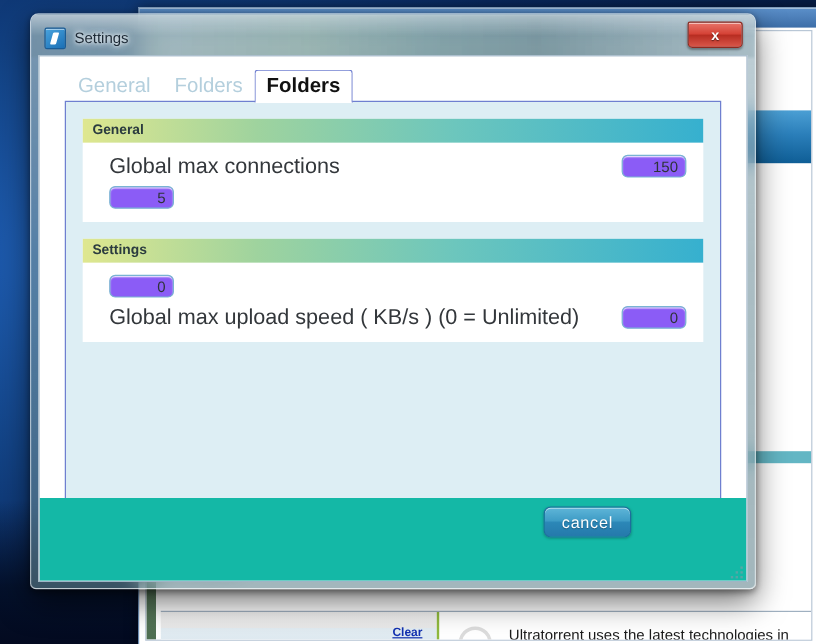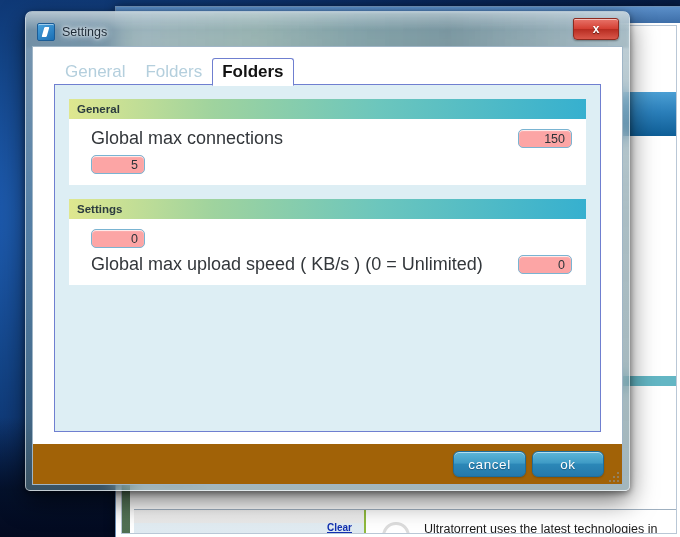--- a/index.html
+++ b/index.html
@@ -363,38 +363,38 @@
     font-size: 18px;
     color: #33373b;
     white-space: nowrap;
   }
   .field {
     width: 54px;
     height: 19px;
     line-height: 19px;
     border: 1px solid #79b4d2;
     border-radius: 5px;
-    background: #fca5a5;
+    background: #8b5cf6;
     color: #2d3338;
     font-size: 12.5px;
     text-align: right;
     padding: 0 6px 0 4px;
     box-sizing: border-box;
     box-shadow: inset 0 1px 1px rgba(255,255,255,.85);
     cursor: text;
     overflow: hidden;
     white-space: nowrap;
   }
 
   
   .footer {
     position: absolute;
     left: 0; right: 0; bottom: 0;
-    height: 40px;
-    background: #a16207;
+    height: 69px;
+    background: #14b8a6;
   }
   .btn {
     position: absolute;
     top: 7px;
     height: 24px;
     border-radius: 6px;
     background: linear-gradient(180deg,#5fb6d8 0%, #3f9cc6 45%, #2b87b7 52%, #2579ab 100%);
     border: 1px solid #1e6d9c;
     color: #ffffff;
     font-size: 13.5px;
@@ -507,21 +507,20 @@
               <span class="row-label">Global max upload speed ( KB/s )  (0 = Unlimited)</span>
               <span class="field">0</span>
             </div>
           </div>
         </div>
 
       </div>
 
       <div class="footer">
         <span class="btn btn-cancel">cancel</span>
-        <span class="btn btn-ok">ok</span>
         <span class="resize-grip">
           <i style="right:0;bottom:0"></i>
             <i style="right:4px;bottom:0"></i>
             <i style="right:8px;bottom:0"></i>
           <i style="right:0;bottom:4px"></i>
             <i style="right:4px;bottom:4px"></i>
           <i style="right:0;bottom:8px"></i>
         </span>
       </div>
 

